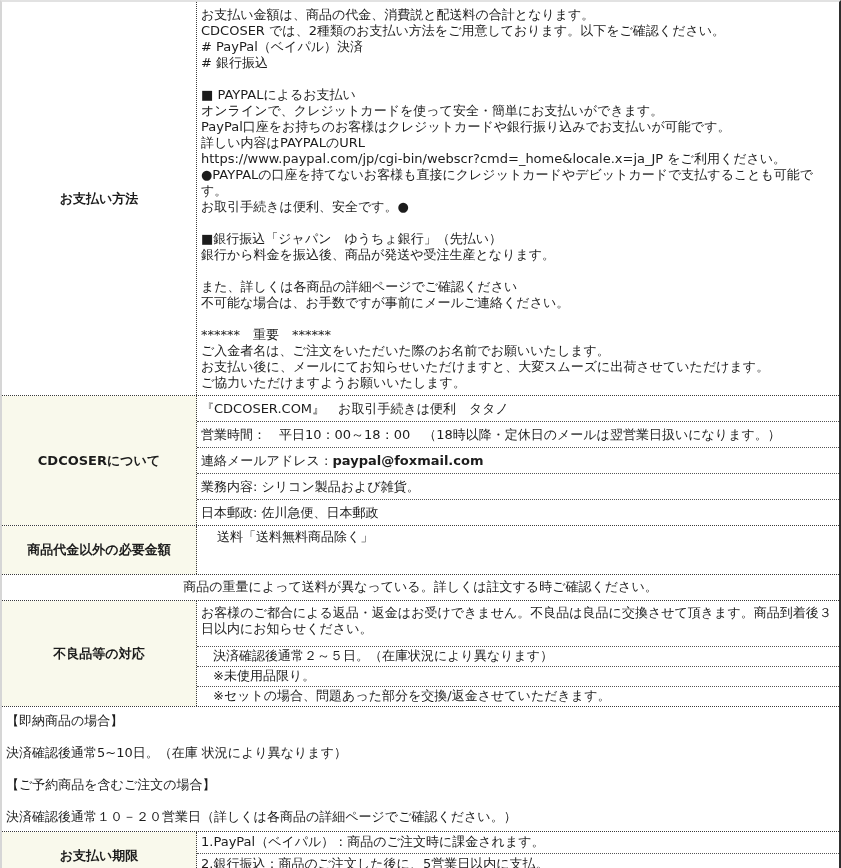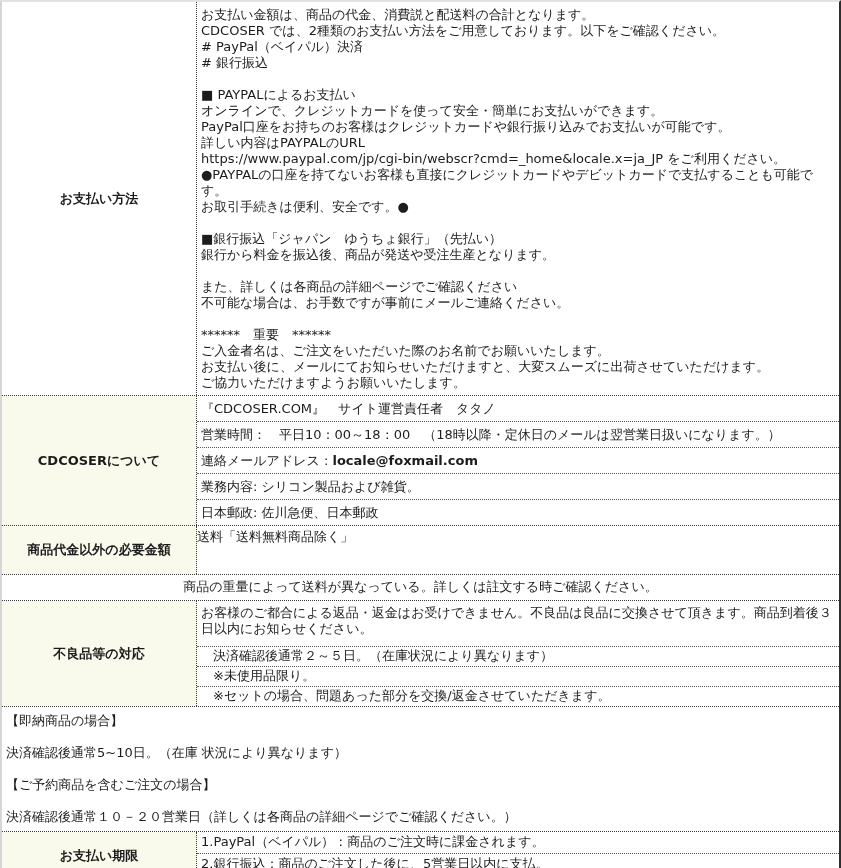--- a/index.html
+++ b/index.html
@@ -38,21 +38,21 @@
   .body { flex: 1 1 auto; min-width: 0; background: #ffffff; }
   .para { padding: 4px 4px 4px 4px; }
   .para .line { min-height: 16px; }
   .sub-row { border-top: 1px dotted #555; padding: 3px 4px; }
   .sub-row:first-child { border-top: none; }
   .sub-row .strong { font-weight: bold; }
 
   
   #sec-payment .para { padding: 5px 4px 4px 4px; }
   #sec-about .sub-row { padding: 5px 4px 4px 4px; }
-  #sec-extra .sub-row { padding: 3px 0; }
+  #sec-extra .sub-row { padding: 3px 20px; }
   #sec-shipping .sub-row { padding: 4px 4px 5px 4px; text-align: center; }
   #sec-defective .sub-row { padding: 1px 4px 2px 16px; }
   #sec-defective .sub-row:first-child { padding: 4px 4px 9px 4px; }
   #sec-delivery .para { padding: 6px 4px; }
   #sec-deadline .sub-row { padding: 2px 4px 3px 4px; }
   #sec-return-deadline .sub-row { padding: 1px 4px 2px 4px; }
 </style>
 </head>
 <body>
 
@@ -85,23 +85,23 @@
           <div class="line">ご入金者名は、ご注文をいただいた際のお名前でお願いいたします。</div>
           <div class="line">お支払い後に、メールにてお知らせいただけますと、大変スムーズに出荷させていただけます。</div>
           <div class="line">ご協力いただけますようお願いいたします。</div>
         </div>
       </div>
   </div>
 
   <div class="row" id="sec-about">
     <div class="cell head">CDCOSERについて</div>
     <div class="cell body">
-        <div class="sub-row"><span>『CDCOSER.COM』　サイト運営責任者　タタノ</span></div>
+        <div class="sub-row"><span>『CDCOSER.COM』　お取引手続きは便利　タタノ</span></div>
         <div class="sub-row"><span>営業時間：　平日10：00～18：00　（18時以降・定休日のメールは翌営業日扱いになります。）</span></div>
-        <div class="sub-row"><span>連絡メールアドレス : </span><span class="strong">locale@foxmail.com</span></div>
+        <div class="sub-row"><span>連絡メールアドレス : </span><span class="strong">paypal@foxmail.com</span></div>
         <div class="sub-row"><span>業務内容: シリコン製品および雑貨。</span></div>
         <div class="sub-row"><span>日本郵政: 佐川急便、日本郵政</span></div>
       </div>
   </div>
 
   <div class="row" id="sec-extra">
     <div class="cell head">商品代金以外の必要金額</div>
     <div class="cell body">
         <div class="sub-row"><span>送料「送料無料商品除く」</span></div>
       </div>

